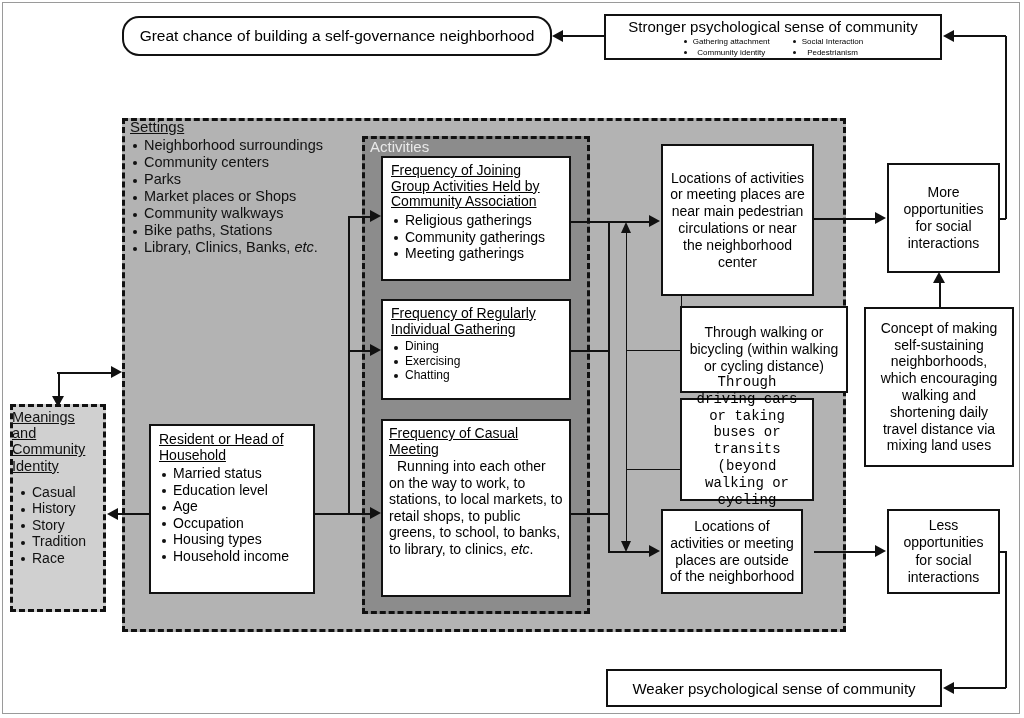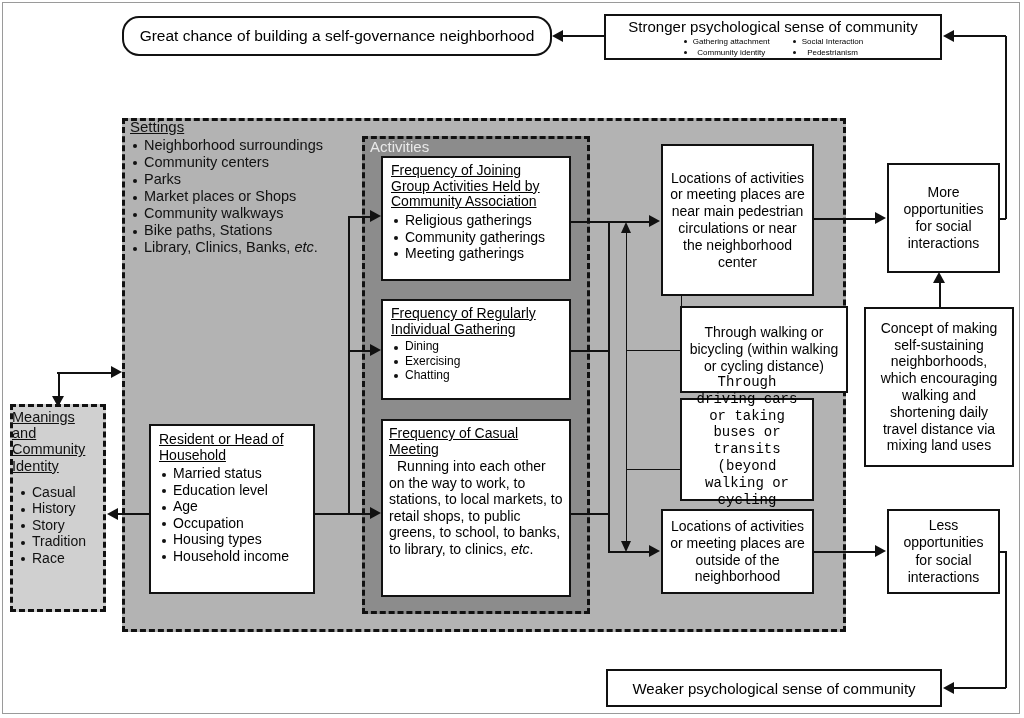--- a/index.html
+++ b/index.html
@@ -144,21 +144,21 @@
   </div>
 
   <div class="box center" style="left:680px;top:306px;width:168px;height:87px;padding:4px 6px;">
     <div style="font-size:14px;line-height:1.2;">Through walking or bicycling (within walking or cycling distance)</div>
   </div>
 
   <div class="box center" style="left:680px;top:398px;width:134px;height:103px;padding:4px 12px;font-family:Liberation Mono, monospace;">
     <div style="font-size:14px;line-height:1.2;">Through driving cars or taking buses or transits (beyond walking or cycling distance)</div>
   </div>
 
-  <div class="box center" style="left:661px;top:509px;width:153px;height:85px;padding:4px 6px;">
+  <div class="box center" style="left:661px;top:509px;width:142px;height:85px;padding:4px 6px;">
     <div style="font-size:14px;line-height:1.2;">Locations of activities or meeting places are outside of the neighborhood</div>
   </div>
 
   <div class="box center" style="left:887px;top:163px;width:113px;height:110px;padding:4px 5px;">
     <div style="font-size:14px;line-height:1.22;">More opportunities for social interactions</div>
   </div>
 
   <div class="box center" style="left:864px;top:307px;width:150px;height:160px;padding:4px 6px;">
     <div style="font-size:14px;line-height:1.2;">Concept of making self-sustaining neighborhoods, which encouraging walking and shortening daily travel distance via mixing land uses</div>
   </div>

